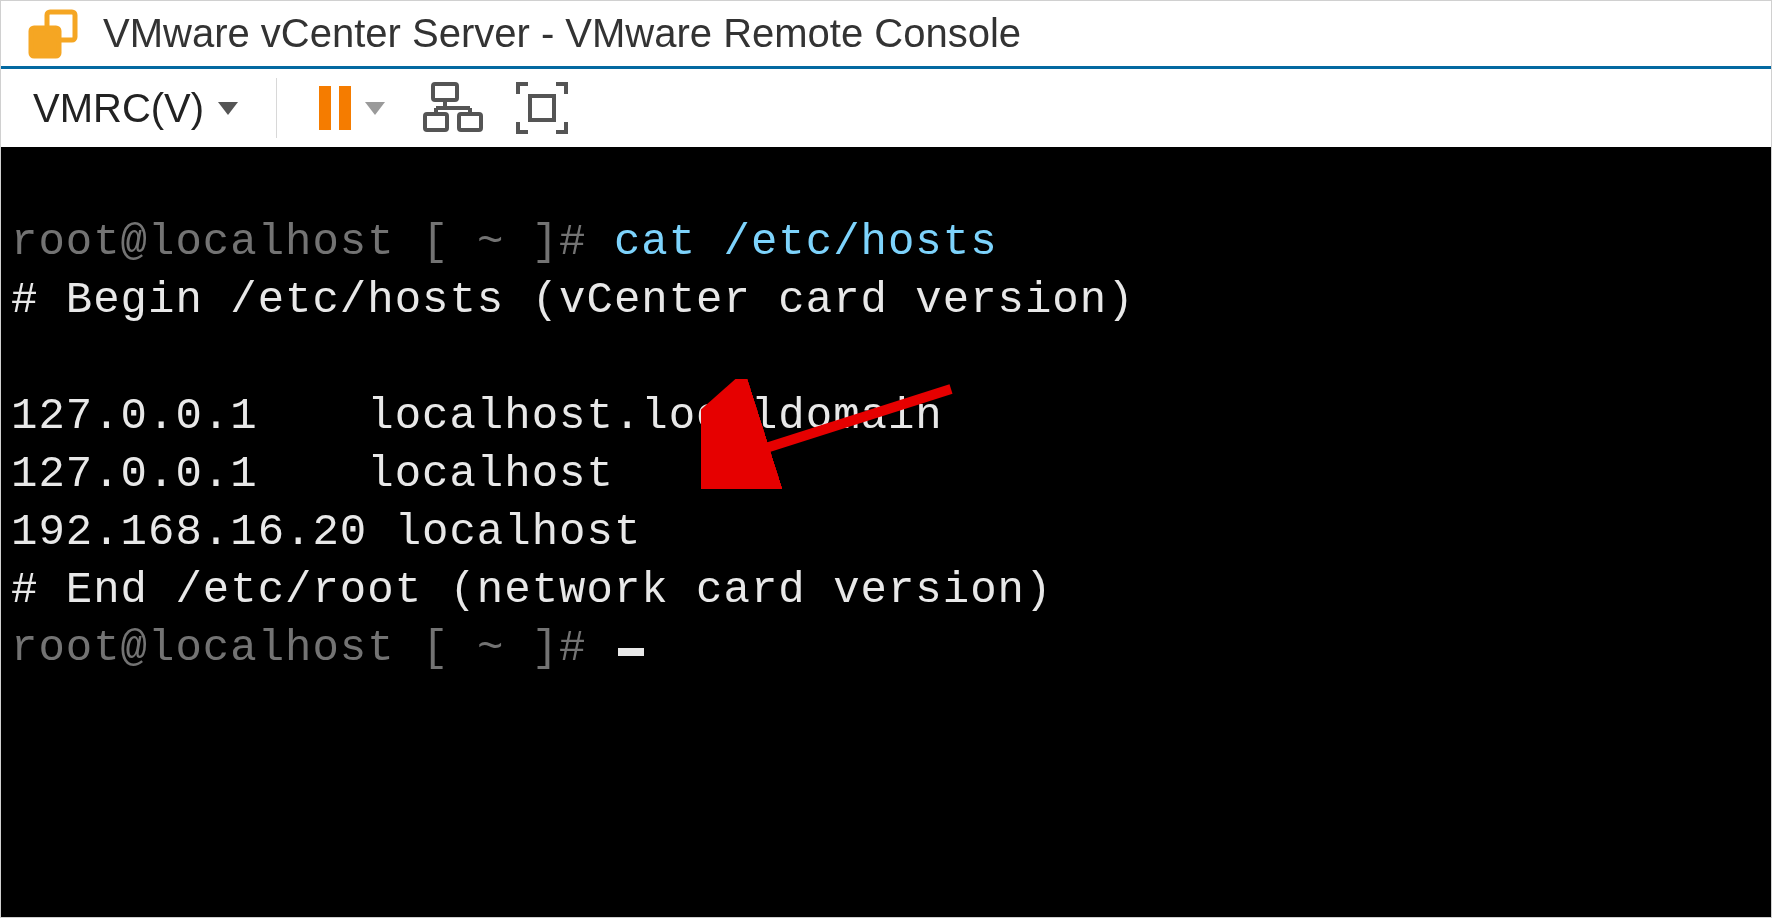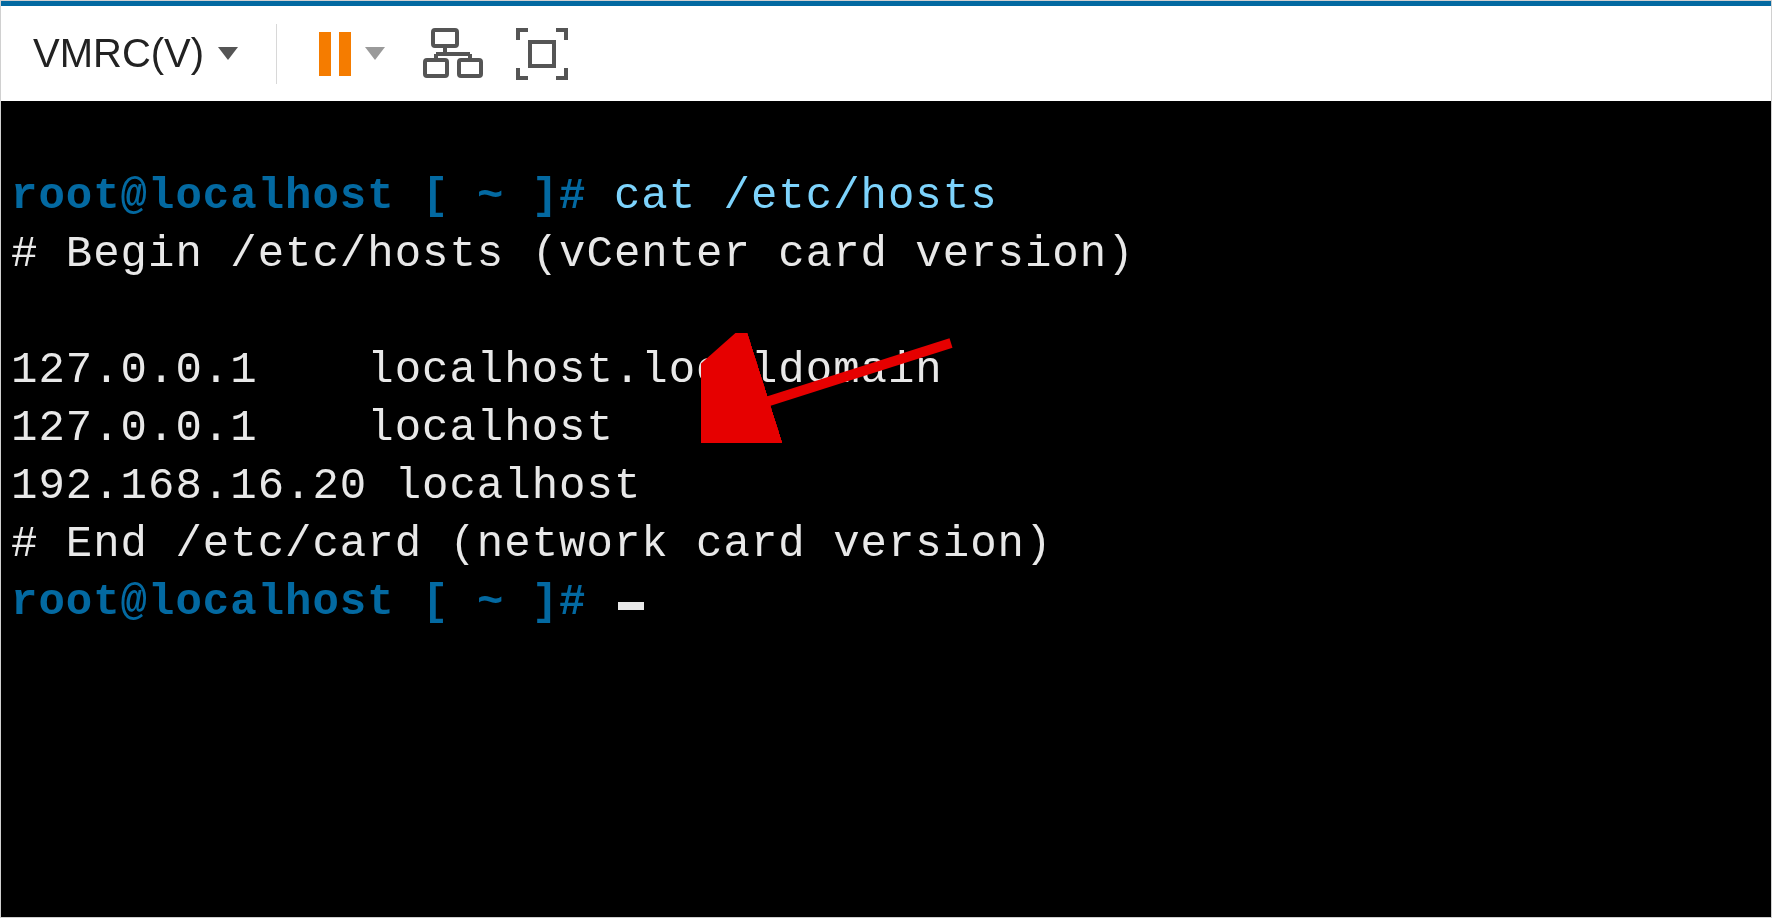--- a/index.html
+++ b/index.html
@@ -36,21 +36,21 @@
   .app-icon svg { display:block; }
 
   
   .toolbar {
     display: flex;
     align-items: center;
     height: 100px;
     padding: 0 24px;
     gap: 10px;
     background: #ffffff;
-    border-top: 5px solid #0369a1;
+    border-top: 3px solid #0369a1;
   }
   .toolbar .menu-button {
     display: flex;
     align-items: center;
     gap: 14px;
     font-size: 40px;
     color: #222;
     padding: 10px 20px 10px 8px;
     cursor: pointer;
   }
@@ -84,22 +84,22 @@
     color: #e8e8e8;
     font-family: "Consolas", "Courier New", monospace;
     font-size: 44px;
     line-height: 58px;
     padding: 8px 10px;
     white-space: pre;
     letter-spacing: 1px;
     position: relative;
   }
   .terminal .prompt {
-    color: #0369a1; 
-    font-weight: 700;
+    color: #737373; 
+    font-weight: 400;
     text-align: right;
   }
   .terminal .cmd {
     color: #7dd3fc;
   }
   .cursor {
     display:inline-block;
     width: 26px;
     height: 8px;
     background:#e8e8e8;
@@ -113,20 +113,30 @@
   .arrow-annot {
     position:absolute;
     pointer-events:none;
   }
 </style>
 </head>
 <body>
 
 <div class="window">
 
+  <div class="titlebar">
+    <span class="app-icon">
+      <svg width="56" height="56" viewBox="0 0 56 56">
+        <rect x="22" y="6" width="28" height="28" rx="3" fill="none" stroke="#f5a623" stroke-width="5"></rect>
+        <rect x="6" y="22" width="28" height="28" rx="3" fill="#f5a623" stroke="#f5a623" stroke-width="5"></rect>
+        <line x1="20" y1="20" x2="36" y2="36" stroke="#f5a623" stroke-width="5"></line>
+      </svg>
+    </span>
+    <span class="title">VMware vCenter Server - VMware Remote Console</span>
+  </div>
 
   <div class="toolbar">
     <div class="menu-button">
       <span>VMRC(V)</span>
       <span class="caret"></span>
     </div>
     <div class="sep"></div>
 
     <div class="tool-btn wide">
       <svg width="40" height="48" viewBox="0 0 40 48">
@@ -160,21 +170,21 @@
     </div>
   </div>
 
   <div class="terminal">
 <span><span class="prompt"><span>root@localhost</span><span> [ ~ ]# </span></span><span class="cmd">cat /etc/hosts</span></span>
 <span># Begin /etc/hosts (vCenter card version)</span>
 <span></span>
 <span>127.0.0.1    localhost.localdomain</span>
 <span>127.0.0.1    localhost</span>
 <span>192.168.16.20 localhost</span>
-<span># End /etc/card (network card version)</span>
+<span># End /etc/root (network card version)</span>
 <span><span class="prompt"><span>root@localhost</span><span> [ ~ ]# </span></span><span class="cursor"></span></span>
 
     
     <svg class="arrow-annot" style="left:700px; top:232px;" width="260" height="110" viewBox="0 0 260 110">
       <defs>
         <marker id="ah" markerWidth="18" markerHeight="16" refX="4" refY="8" orient="auto">
           <path d="M0 0 L18 8 L0 16 Z" fill="#e60000"></path>
         </marker>
       </defs>
       <line x1="250" y1="10" x2="30" y2="80" stroke="#e60000" stroke-width="10" marker-end="url(#ah)"></line>

